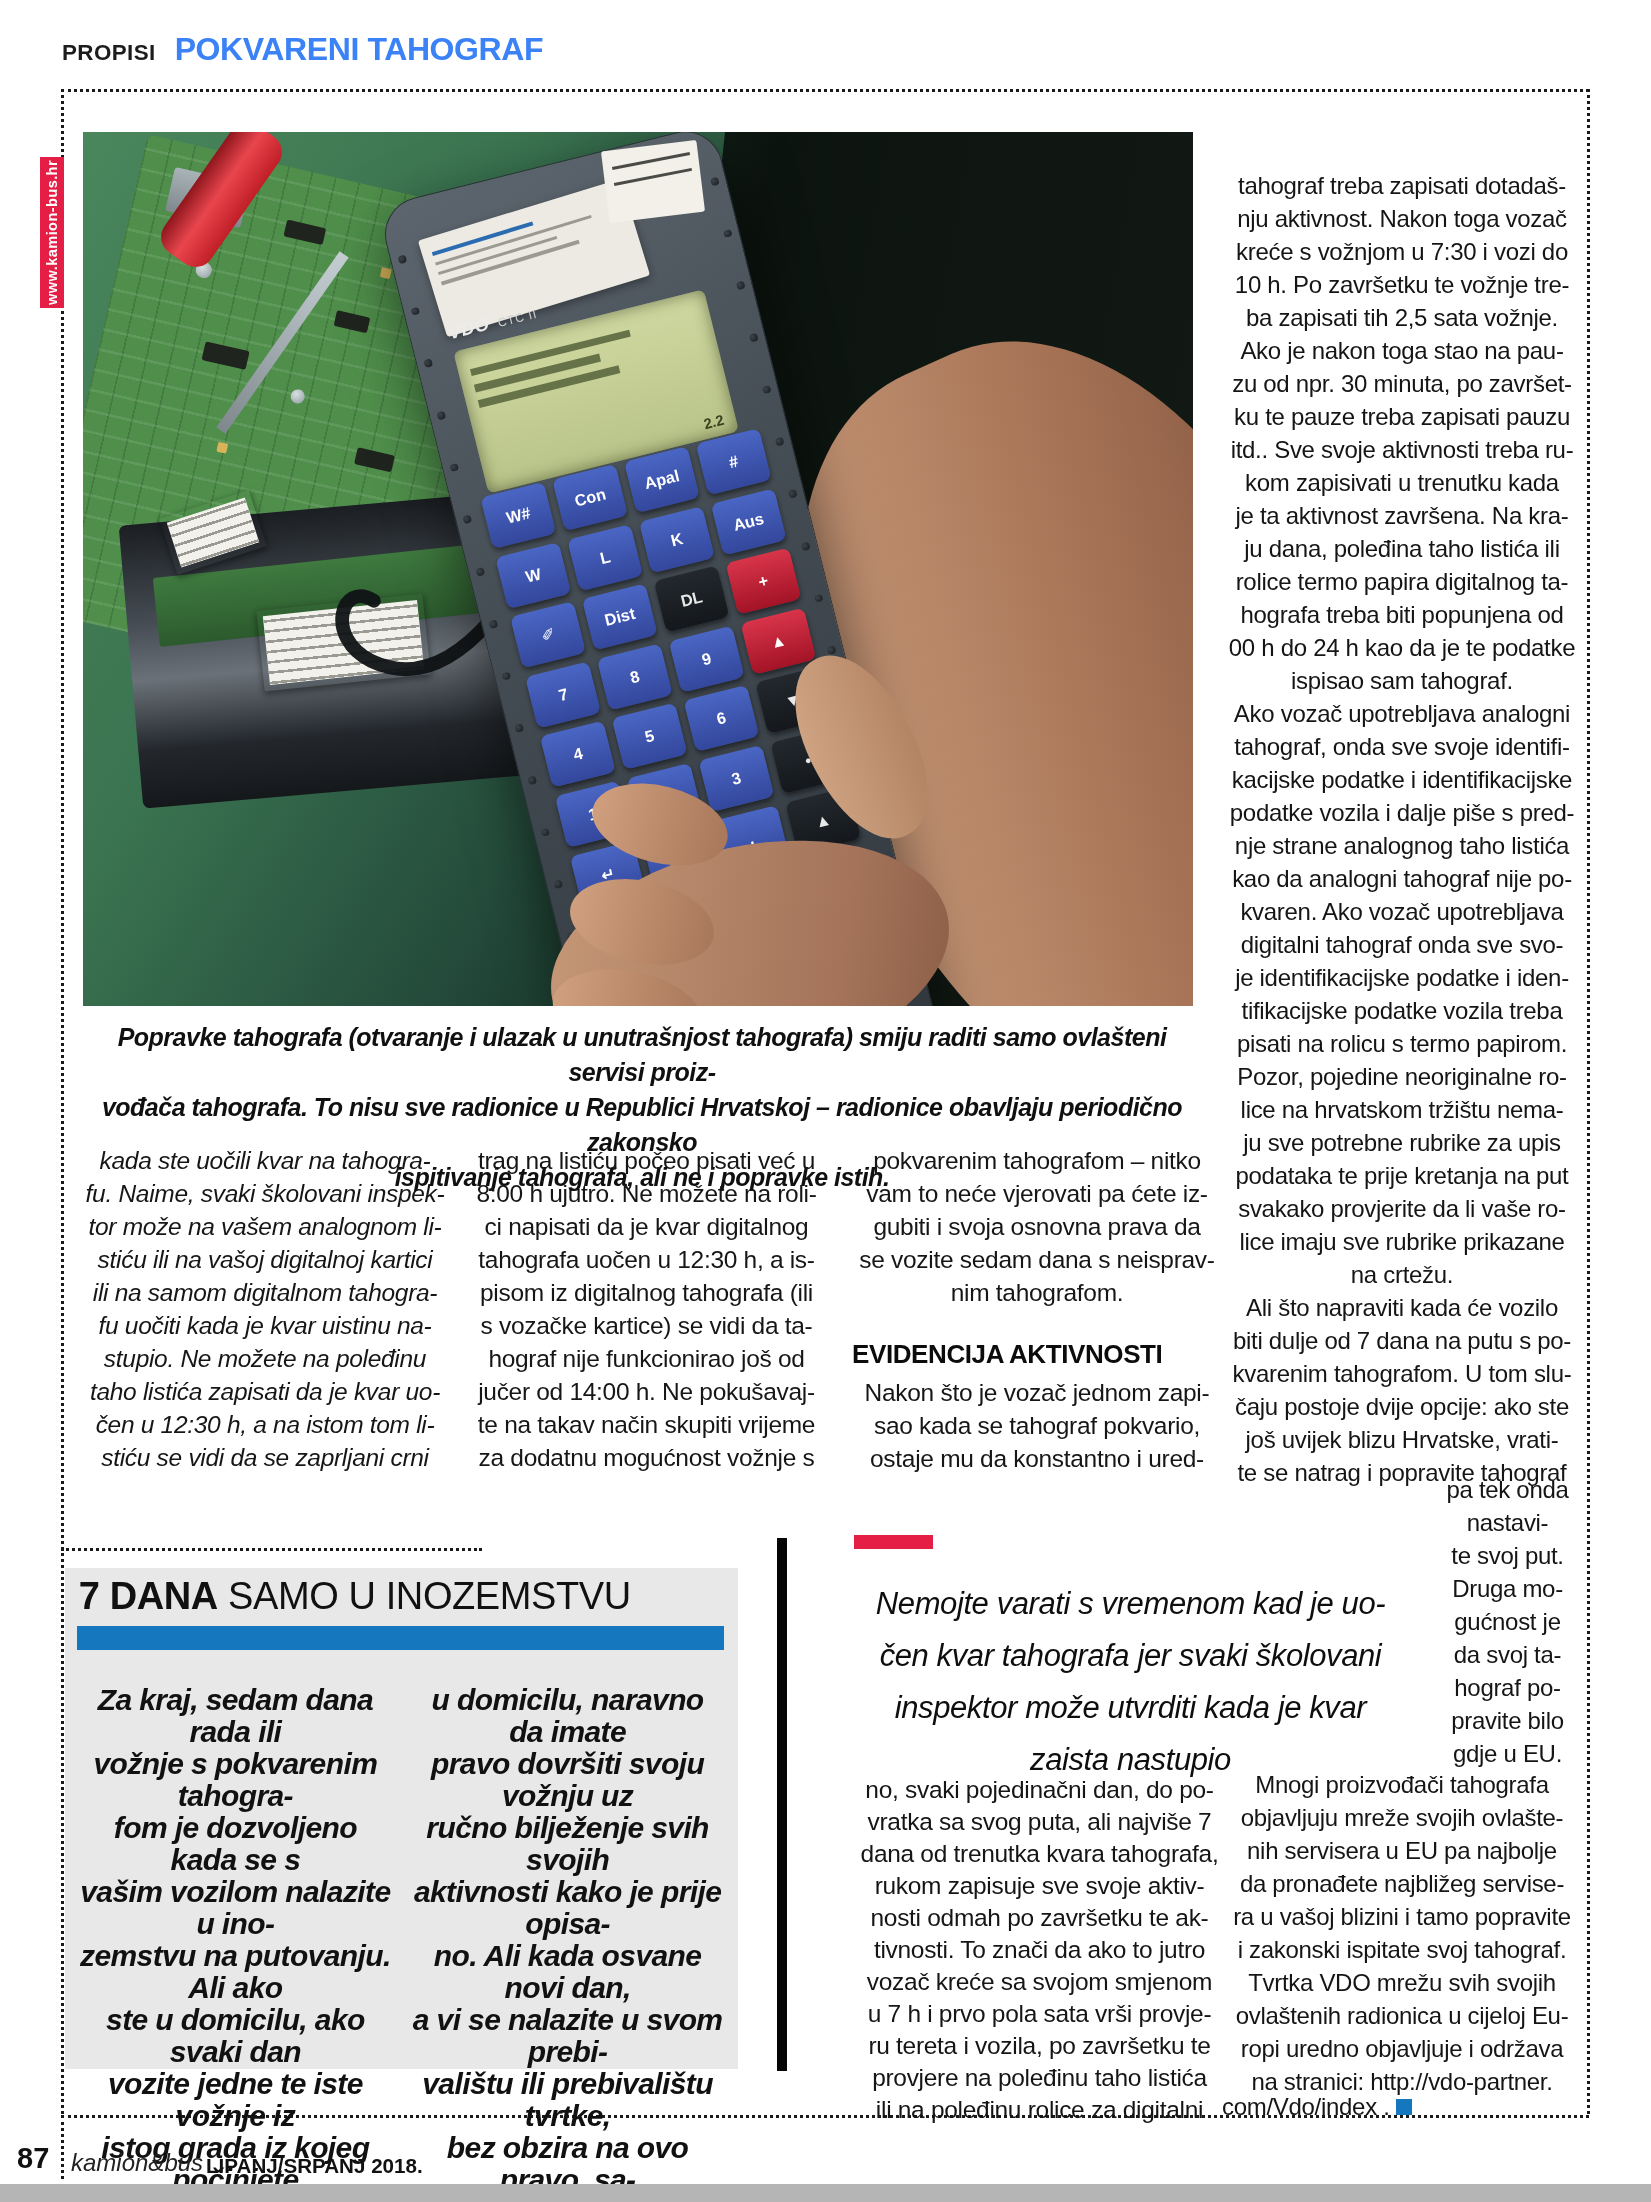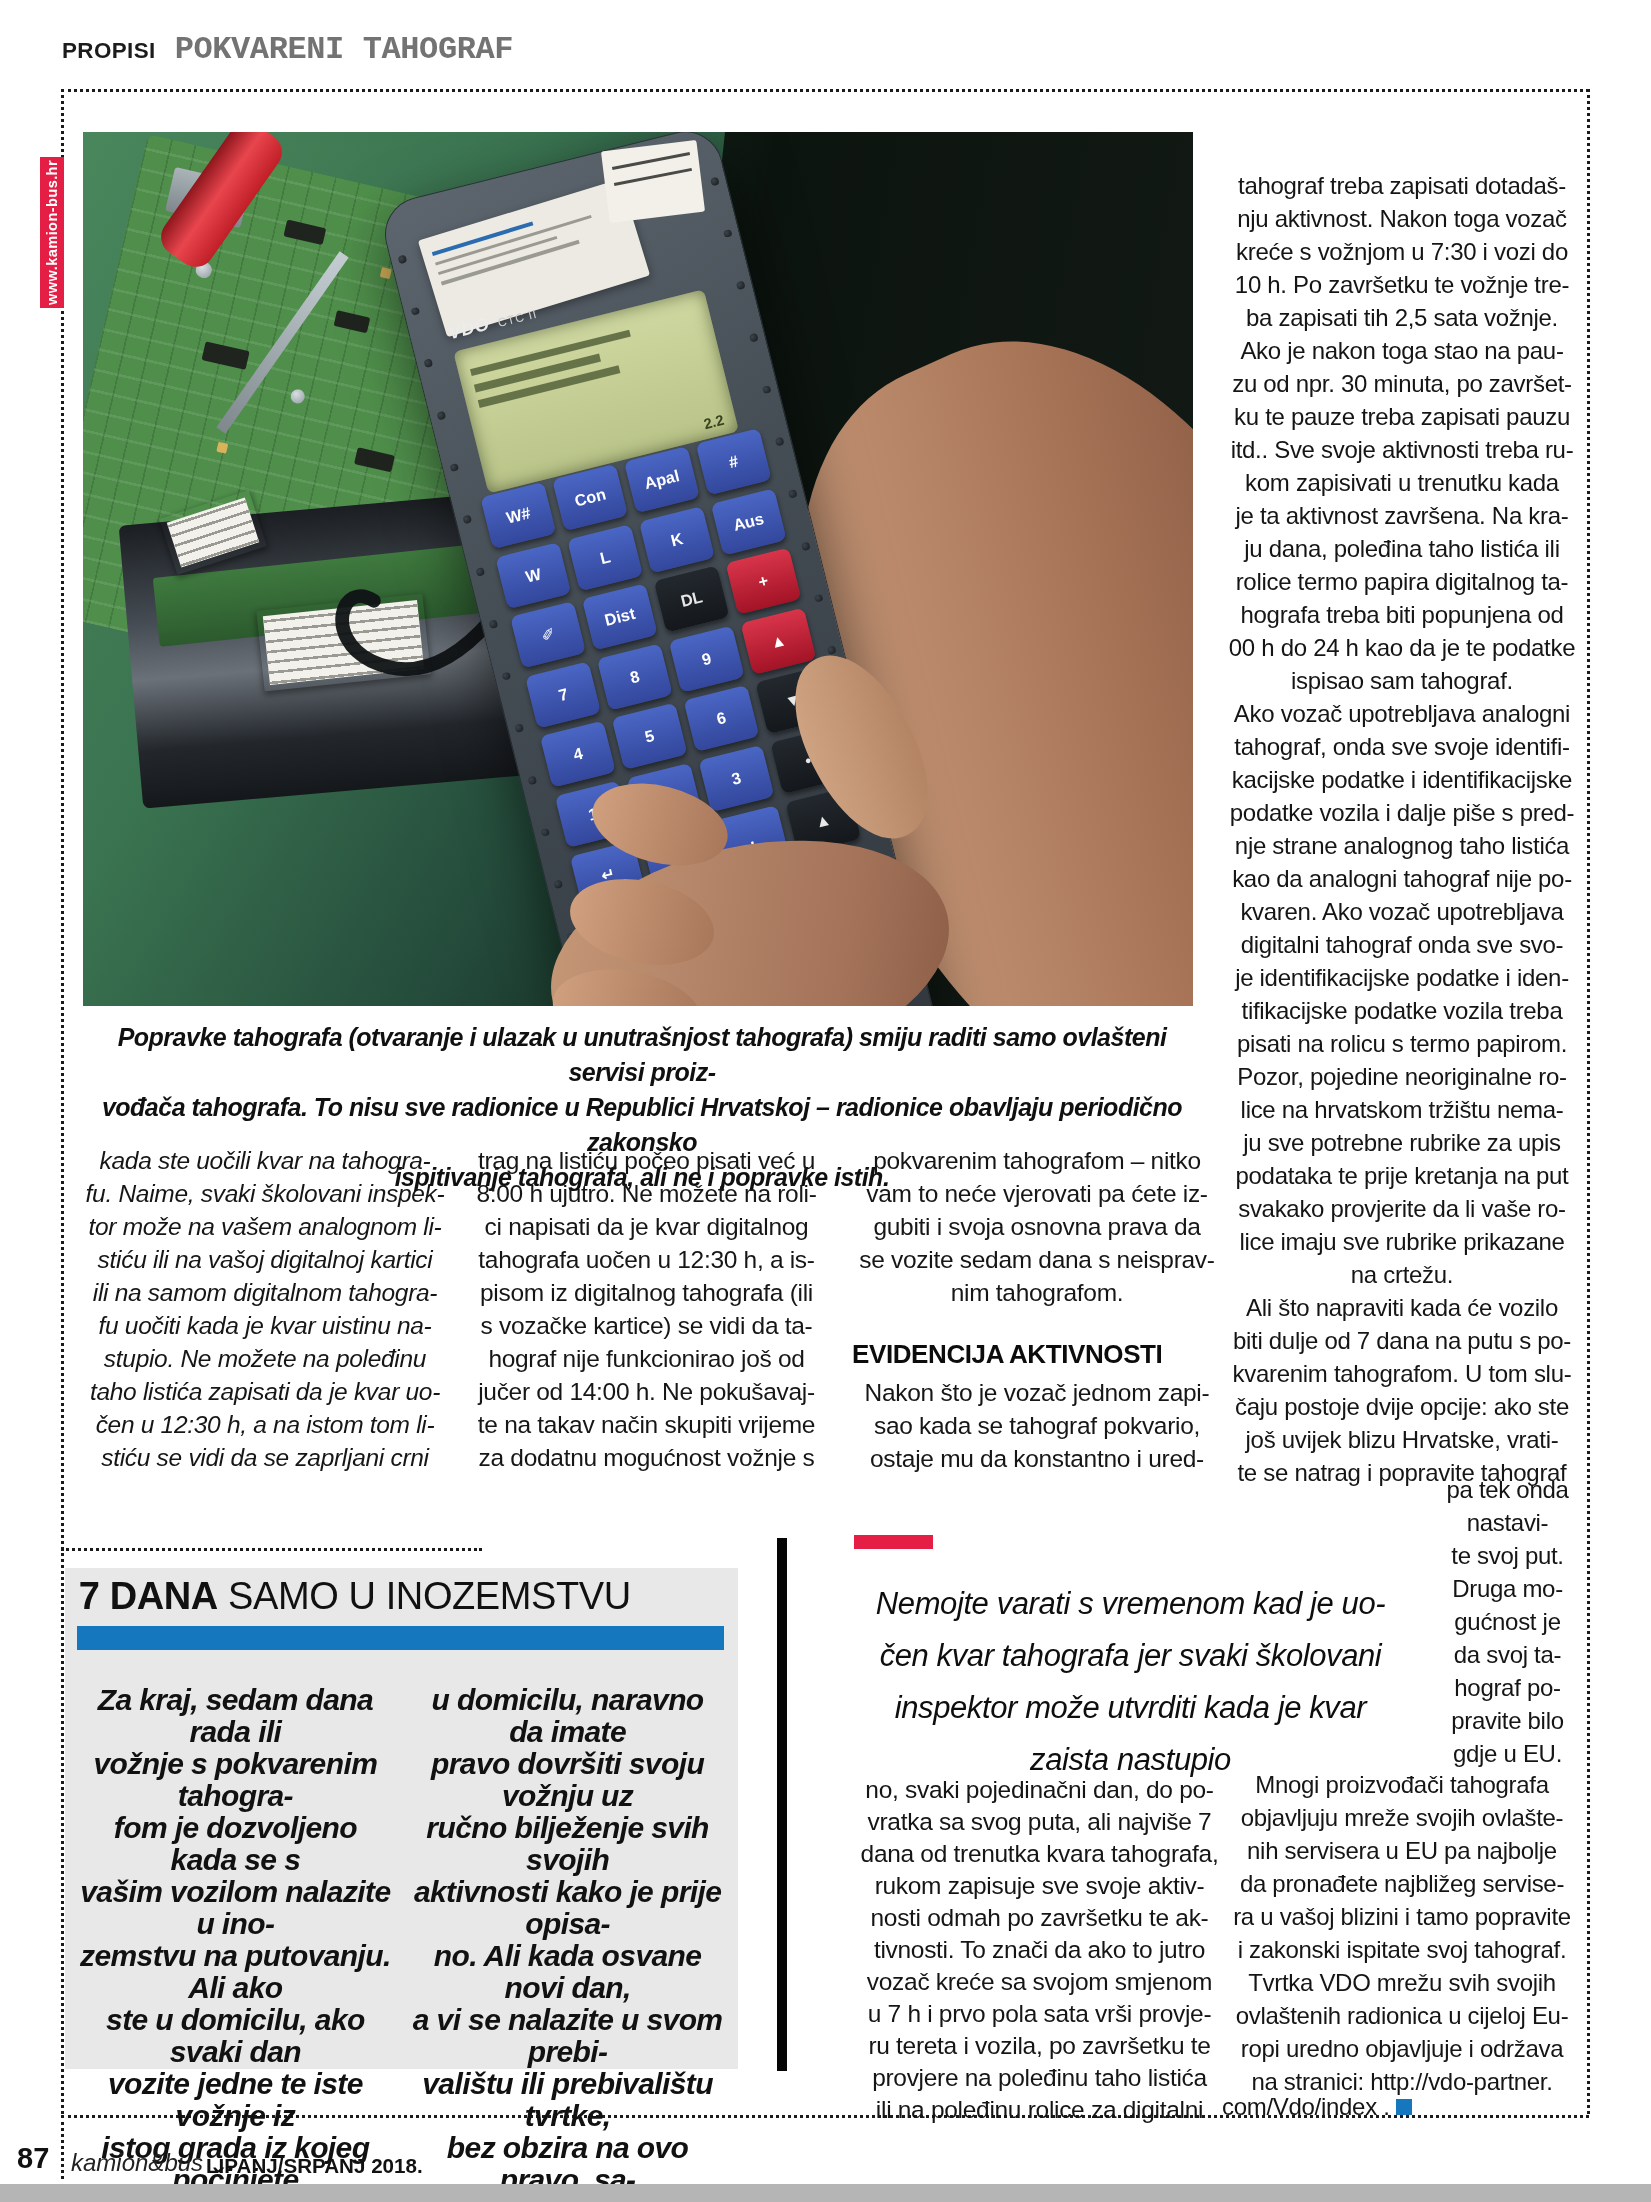--- a/index.html
+++ b/index.html
@@ -1,21 +1,21 @@
 <!DOCTYPE html>
 <html style="font-size:13.8px"><head>
 <meta charset="utf-8">
 <style>
   html,body{margin:0;padding:0;background:#ffffff;}
   .page{position:relative;width:1652px;height:2203px;background:#ffffff;overflow:hidden;
         font-family:"Liberation Sans","DejaVu Sans",sans-serif;color:#151515;}
   
   .kicker-row{position:absolute;left:62px;top:31px;display:flex;align-items:baseline;gap:19px;}
   .kicker{font-size:22.4px;font-weight:700;letter-spacing:0.4px;color:#1c1c1c;}
-  .page-title{font-size:32px;font-weight:700;letter-spacing:-0.4px;color:#737373;font-family:Liberation Mono, monospace;}
+  .page-title{font-size:32px;font-weight:700;letter-spacing:-0.4px;color:#3b82f6;}
   
   .fr{position:absolute;}
   .fr-top{left:61px;top:89px;width:1528px;border-top:3.4px dotted #1a1a1a;}
   .fr-bottom{left:61px;top:2115px;width:1528px;border-top:3.4px dotted #1a1a1a;}
   .fr-left{left:61px;top:89px;height:2025px;border-left:3.4px dotted #1a1a1a;}
   .fr-right{left:1587px;top:89px;height:2025px;border-left:3.4px dotted #1a1a1a;}
   .fr-box-top{left:61px;top:1548px;width:421px;border-top:3.4px dotted #1a1a1a;}
   .fr-footer{left:61px;top:2115px;height:64px;border-left:3.4px dotted #1a1a1a;}
   
   .site-tab{position:absolute;left:40px;top:157px;width:24px;height:151px;background:#e41e44;z-index:12;

